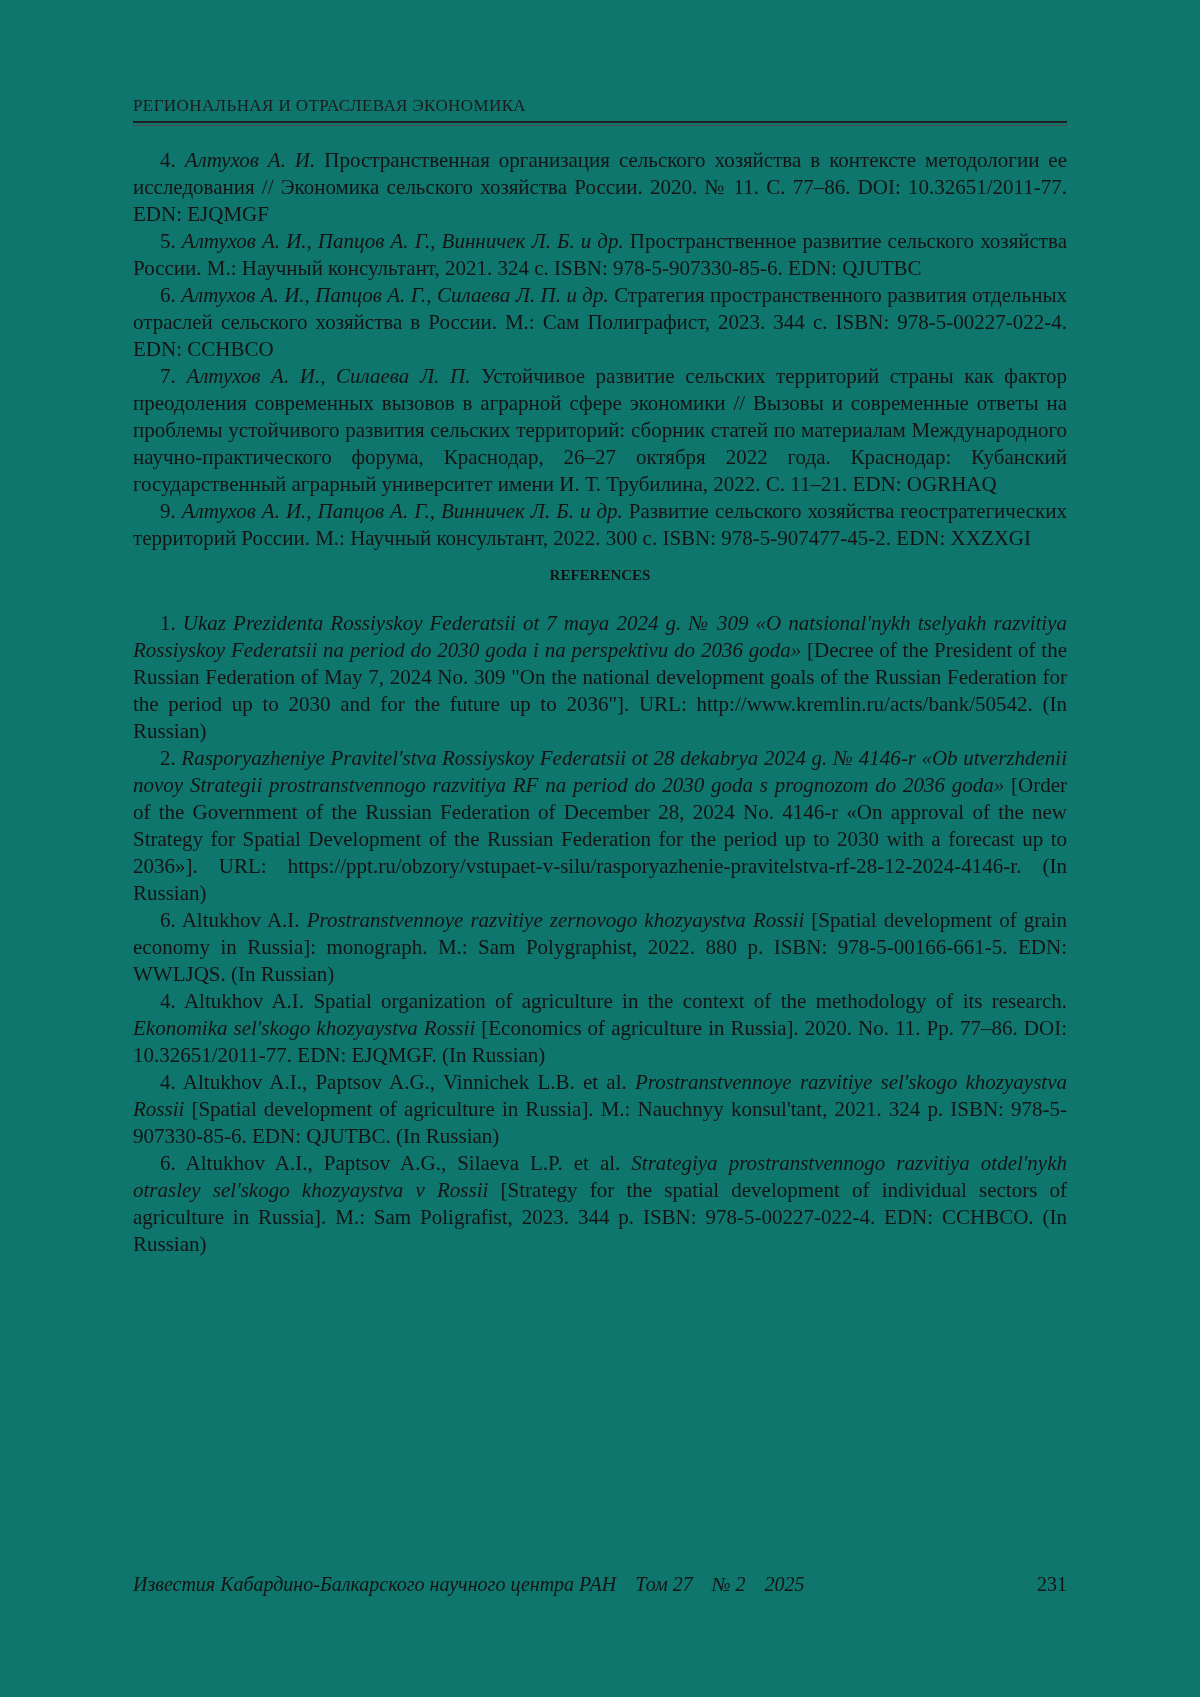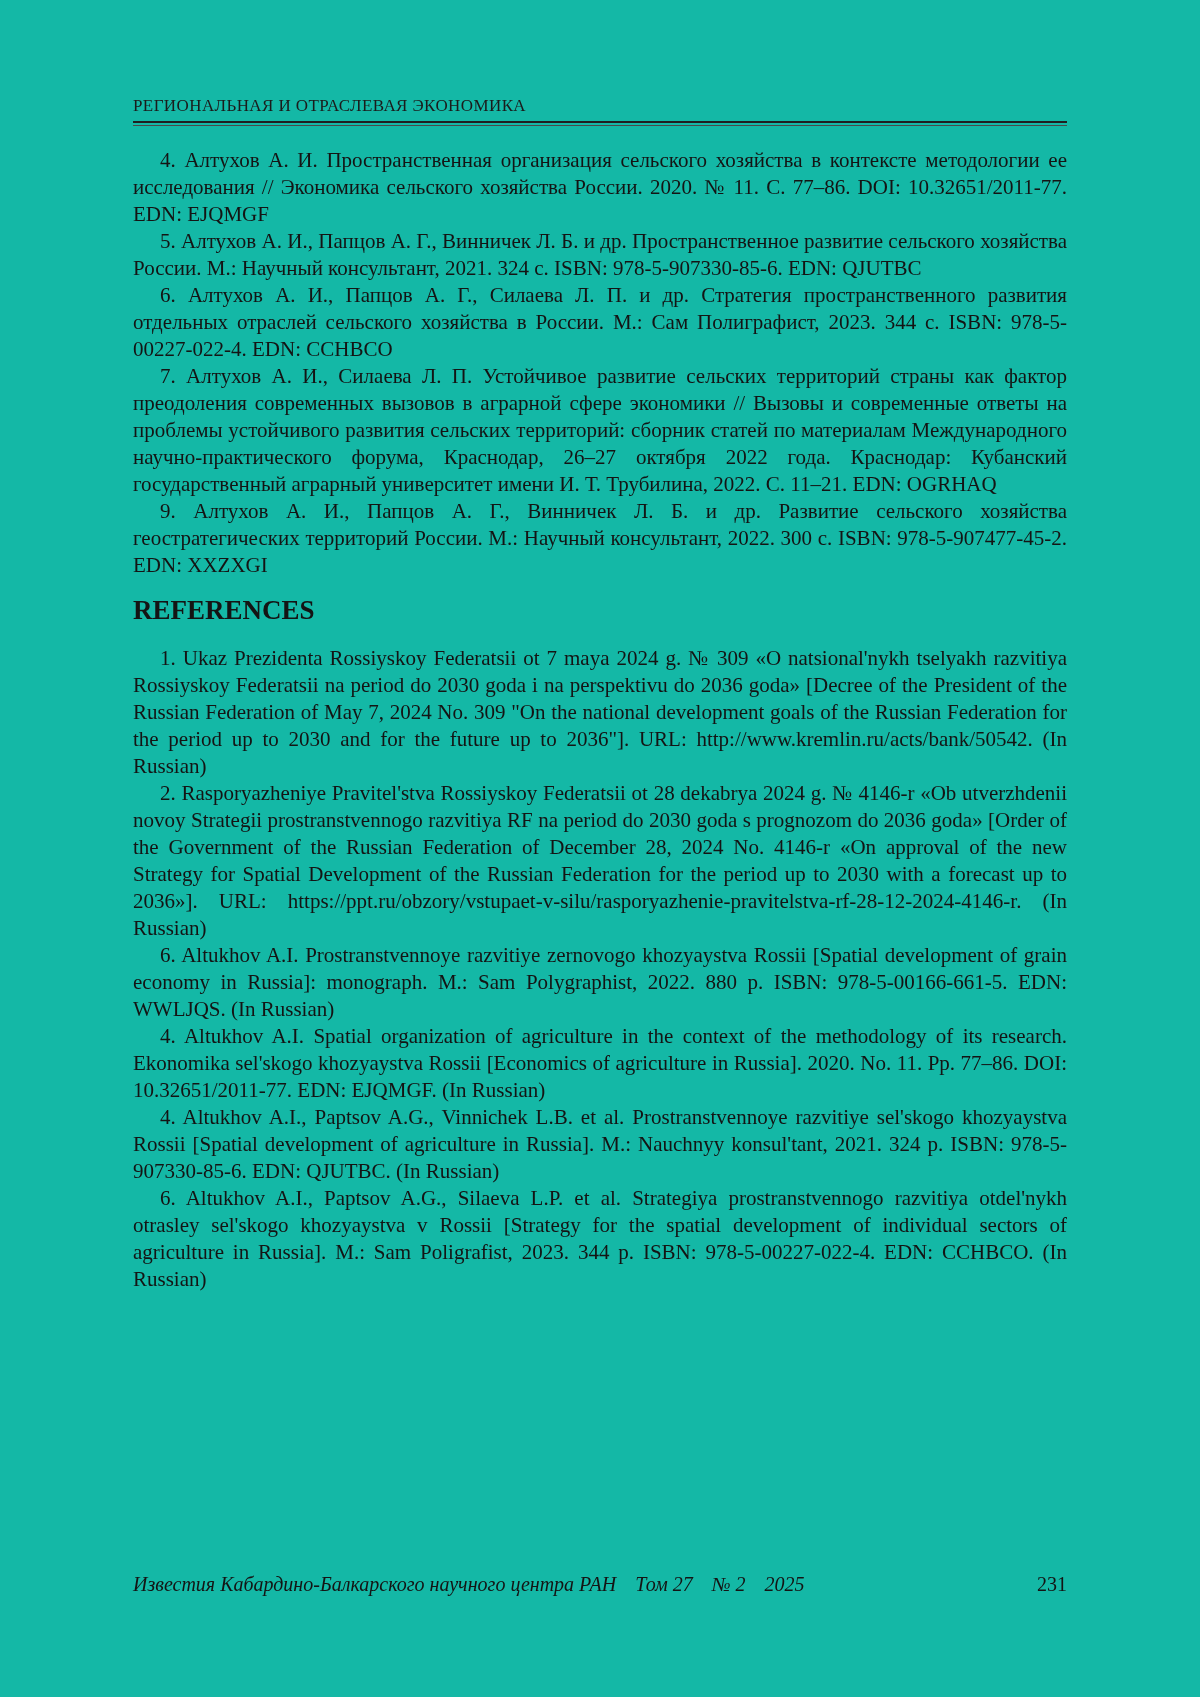--- a/index.html
+++ b/index.html
@@ -6,21 +6,21 @@
   body {
     width: 1200px; height: 1697px;
     background: #ffffff;
     font-family: "Liberation Serif", serif;
     color: #141414;
     position: relative;
     overflow: hidden;
   }
   .page {
     position: absolute; inset: 0;
-    background: #14b8a6;
+    background: #0f766e;
   }
   .running-header {
     position: absolute;
     top: 96px; left: 133px; width: 934px;
   }
   .running-header .rh-title {
     font-size: 17px;
     letter-spacing: 0.4px;
     color: #1b1b1b;
     display: block;
@@ -36,25 +36,25 @@
     top: 147px; left: 133px; width: 934px;
   }
   .ref {
     margin: 0;
     text-align: justify;
     text-indent: 27px;
     font-size: 21px;
     line-height: 27px;
     color: #141414;
   }
-  .ref .it { }
+  .ref .it { font-style: italic; }
   .refs-heading {
-    margin: 18px 0 21px 0;
-    text-align: left;
-    font-size: 27px;
+    margin: 10px 0 21px 0;
+    text-align: center;
+    font-size: 15px;
     line-height: 27px;
     font-weight: bold;
     color: #141414;
   }
   .page-footer {
     position: absolute;
     top: 1571px; left: 133px; width: 934px;
     display: flex;
     justify-content: space-between;
     align-items: baseline;

